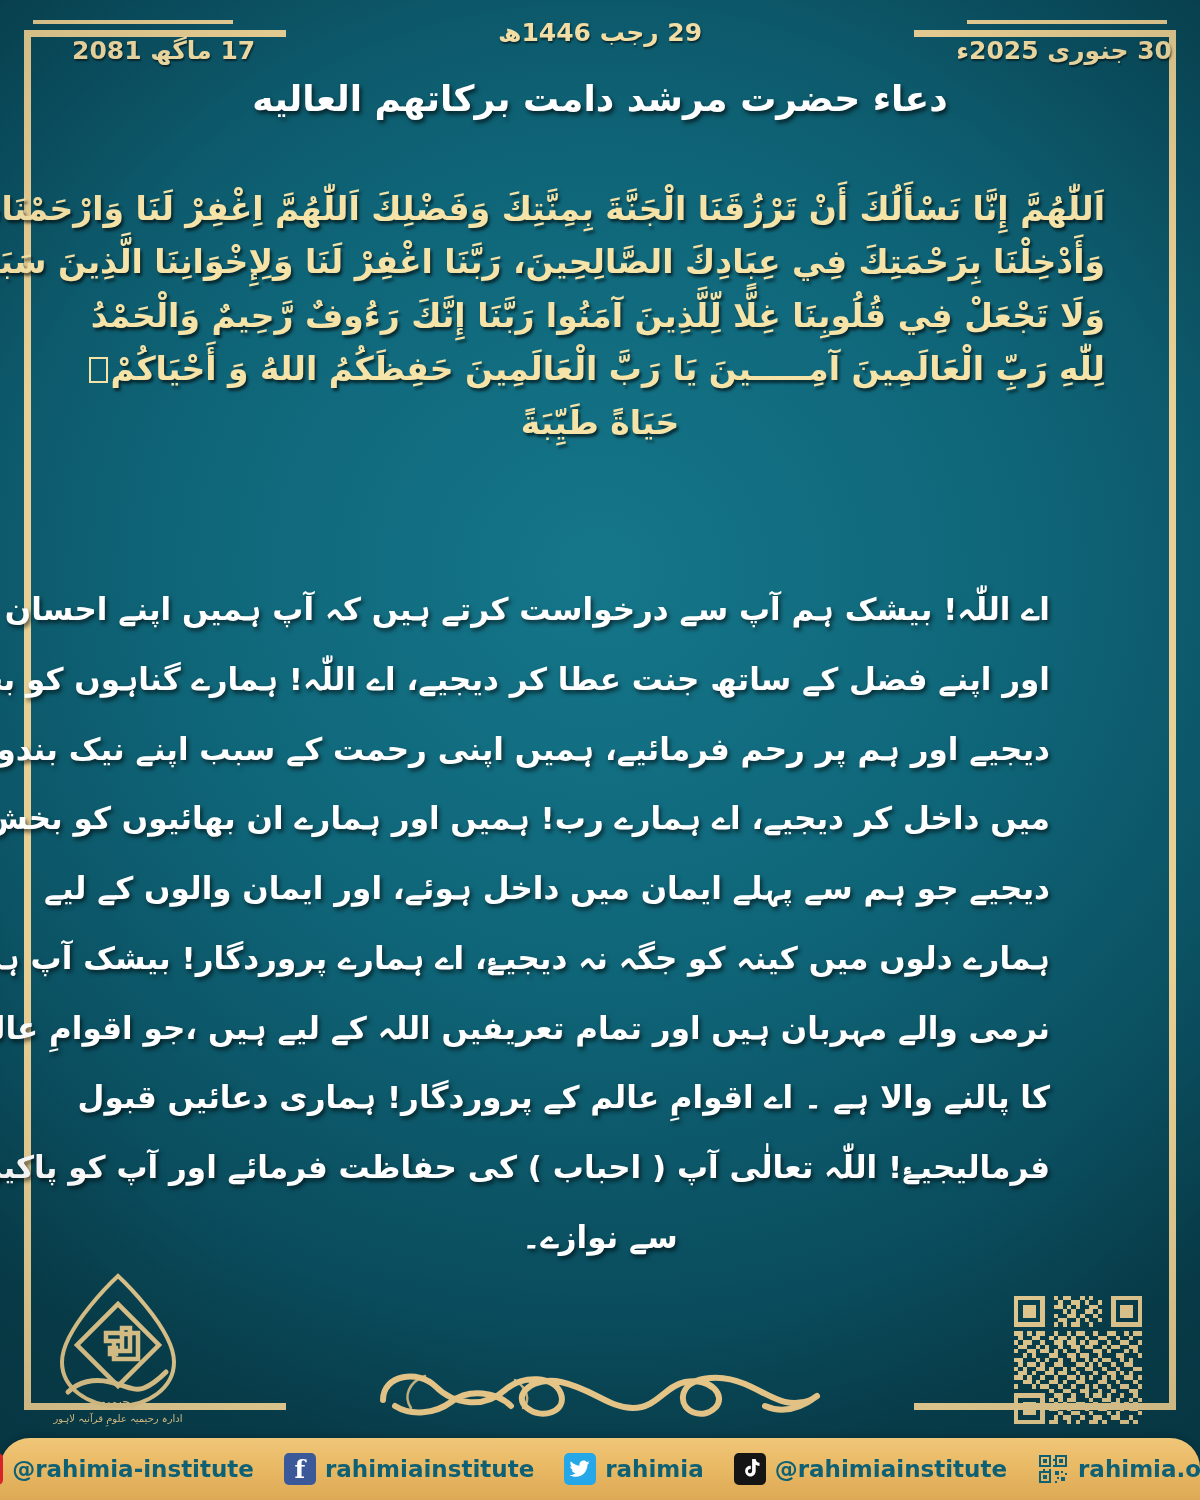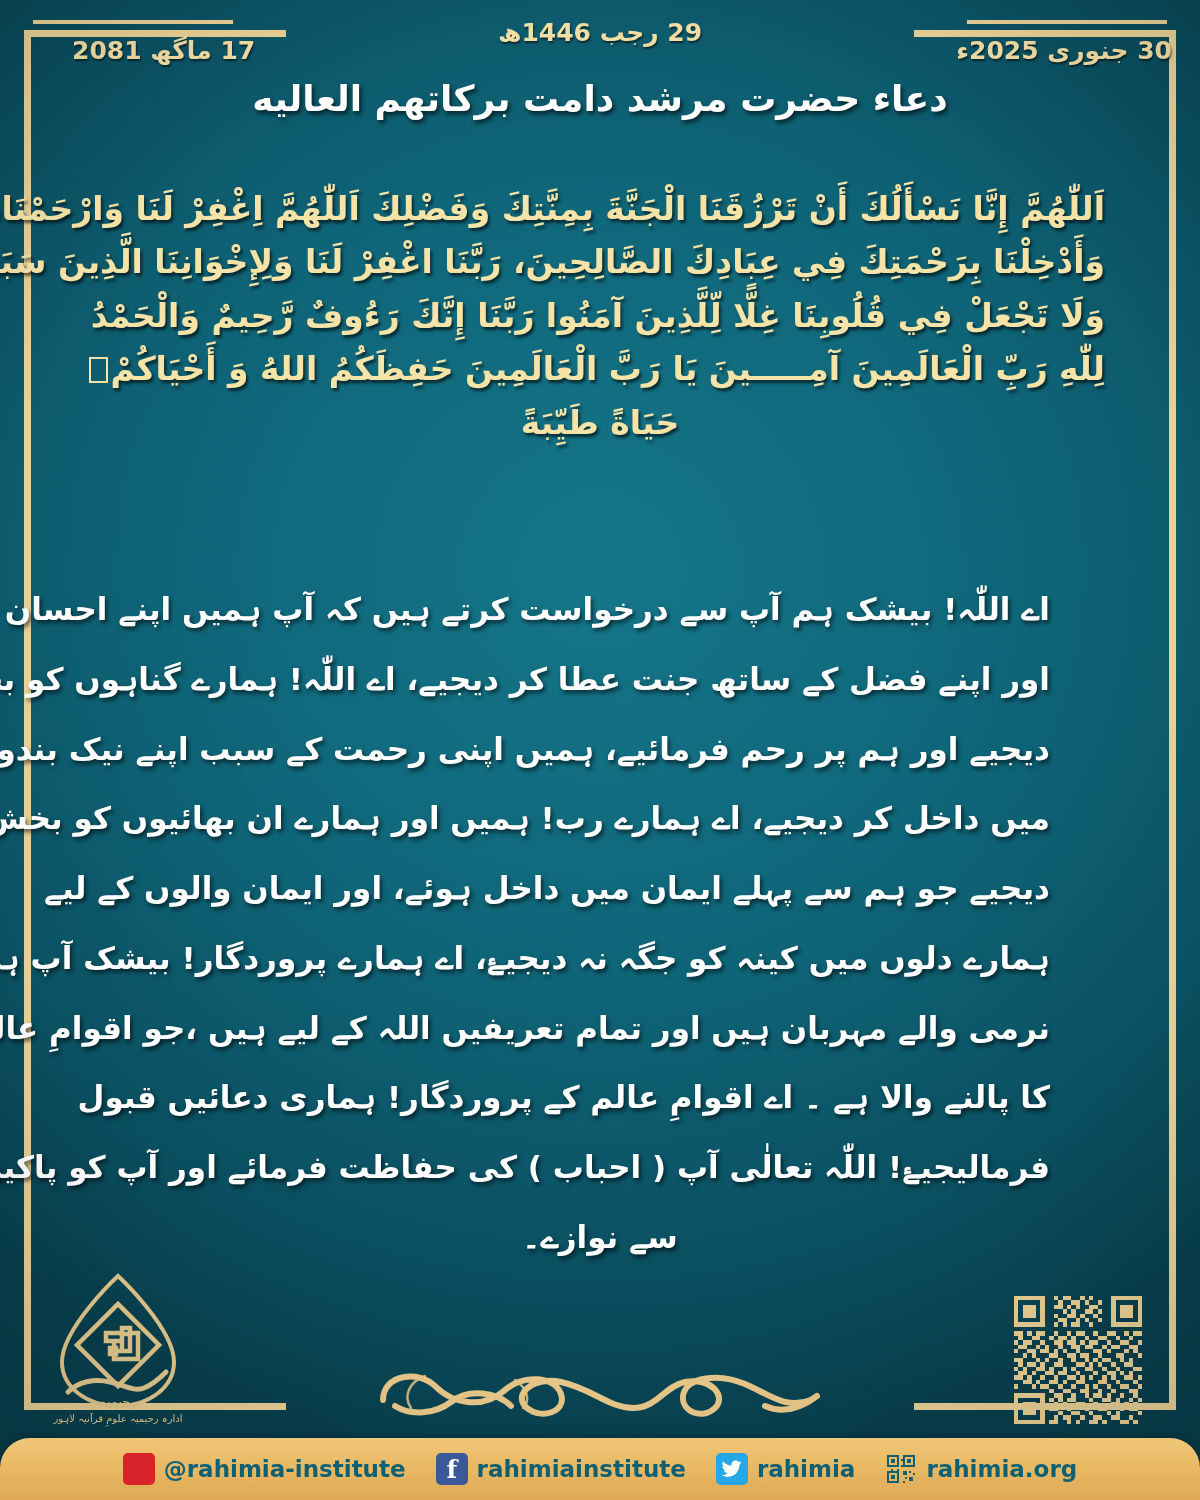--- a/index.html
+++ b/index.html
@@ -429,20 +429,28 @@
 
     <div class="social">
       <span class="sicon ic-tw">
         <svg width="22" height="18" viewBox="0 0 22 18">
             <path d="M21 2.6c-.8.35-1.6.6-2.5.7.9-.55 1.6-1.4 1.9-2.4-.85.5-1.8.87-2.8 1.07C16.8 1.1 15.7.6 14.5.6c-2.3 0-4.1 1.85-4.1 4.1 0 .32.04.64.1.94C7 5.47 3.9 3.8 1.9 1.25c-.35.6-.55 1.3-.55 2.05 0 1.42.72 2.67 1.82 3.4-.67-.02-1.3-.2-1.85-.5v.05c0 2 1.4 3.65 3.28 4.03-.35.1-.72.15-1.1.15-.26 0-.52-.03-.77-.08.52 1.63 2.03 2.82 3.83 2.85-1.4 1.1-3.17 1.76-5.1 1.76-.33 0-.66-.02-.98-.06 1.82 1.17 3.98 1.85 6.3 1.85 7.56 0 11.7-6.27 11.7-11.7l-.01-.53c.8-.58 1.5-1.3 2.05-2.12z" fill="#fff"></path>
           </svg>
       </span>
       <span class="txt">rahimia</span>
     </div>
 
+    <div class="social">
+      <span class="sicon ic-tk">
+        <svg width="20" height="22" viewBox="0 0 20 22">
+            <path d="M12.5 1h3.2c.25 2.2 1.6 3.6 3.8 3.8v3.1c-1.4.05-2.7-.35-3.8-1.1v5.9c0 4.1-3.4 6.6-6.9 5.5-2.6-.8-4.1-3.5-3.6-6.2.5-2.7 3-4.4 5.6-4.1v3.3c-.4-.1-.9-.12-1.35 0-1.1.3-1.75 1.4-1.5 2.5.25 1.1 1.4 1.75 2.5 1.45 1-.27 1.65-1.15 1.65-2.2V1z" fill="#fff"></path>
+          </svg>
+      </span>
+      <span class="txt">@rahimiainstitute</span>
+    </div>
 
     <div class="social">
       <span class="sicon ic-qr">
         <svg width="28" height="28" viewBox="0 0 14 14" shape-rendering="crispEdges">
           <g fill="#0e6175">
             <path d="M0 0h6v6h-6z M1 1h4v4h-4z" fill-rule="evenodd"></path>
               <rect x="2" y="2" width="2" height="2"></rect>
             <path d="M8 0h6v6h-6z M9 1h4v4h-4z" fill-rule="evenodd"></path>
               <rect x="10" y="2" width="2" height="2"></rect>
             <path d="M0 8h6v6h-6z M1 9h4v4h-4z" fill-rule="evenodd"></path>

